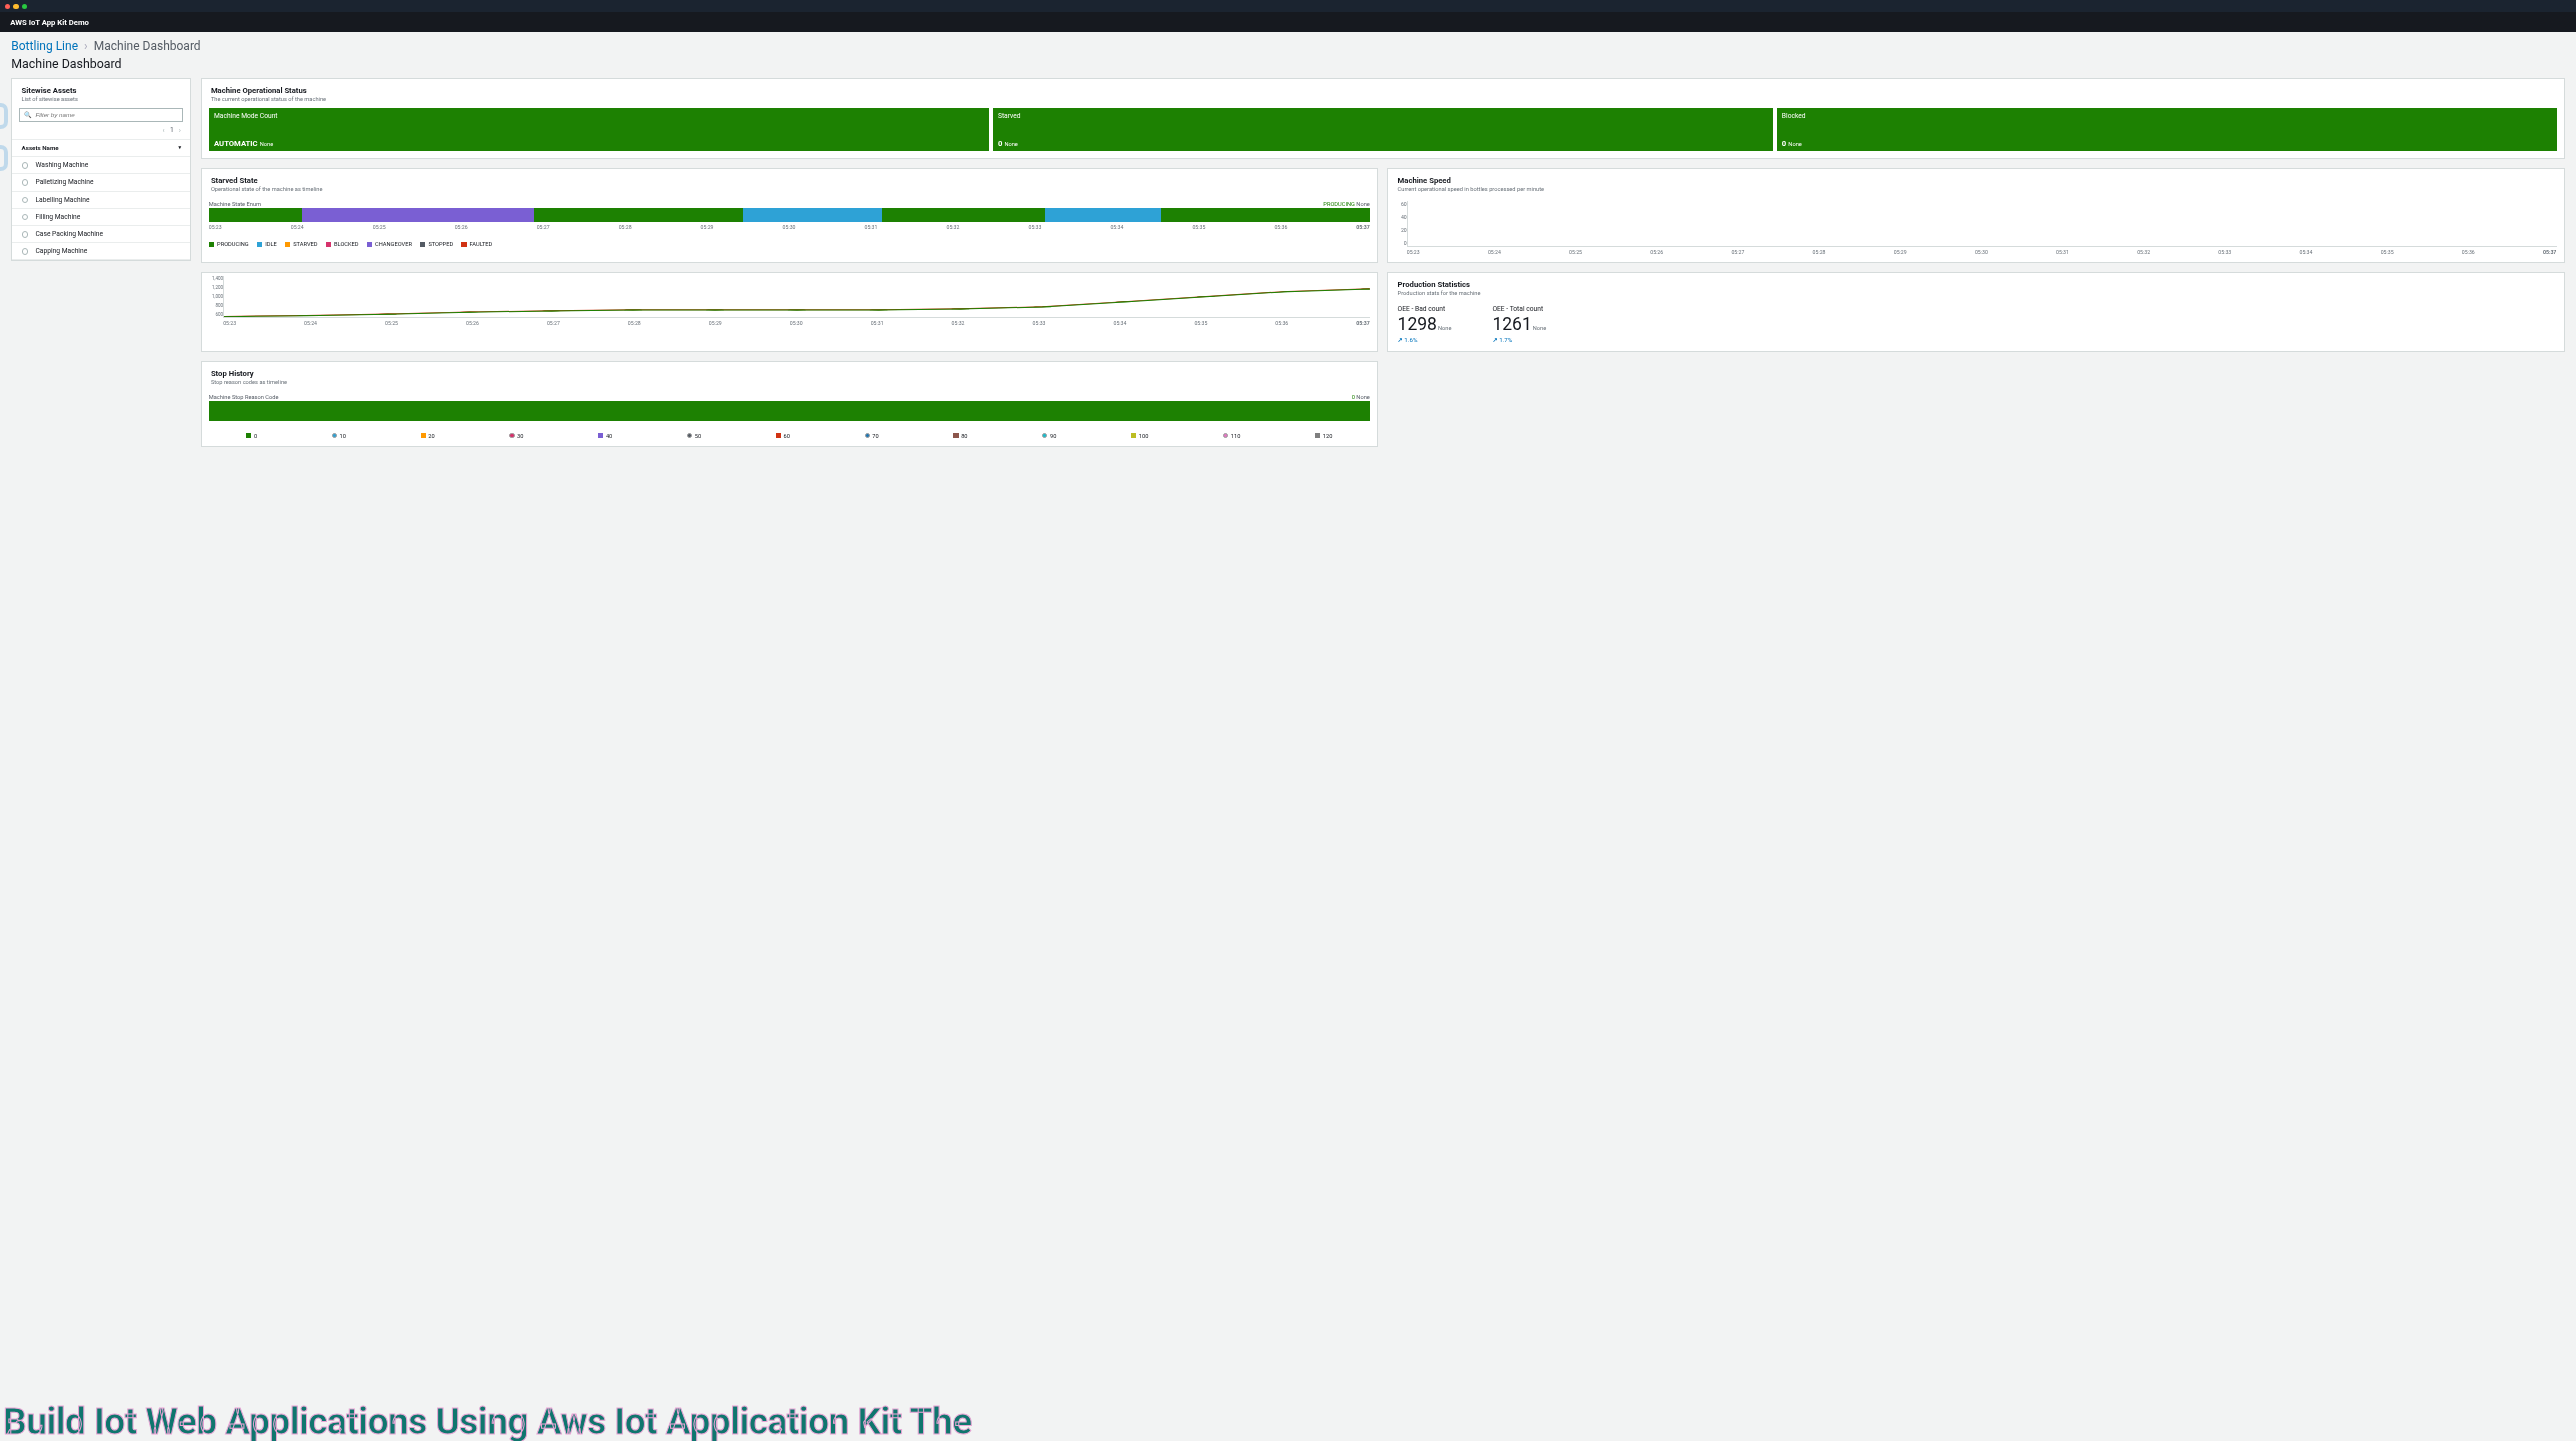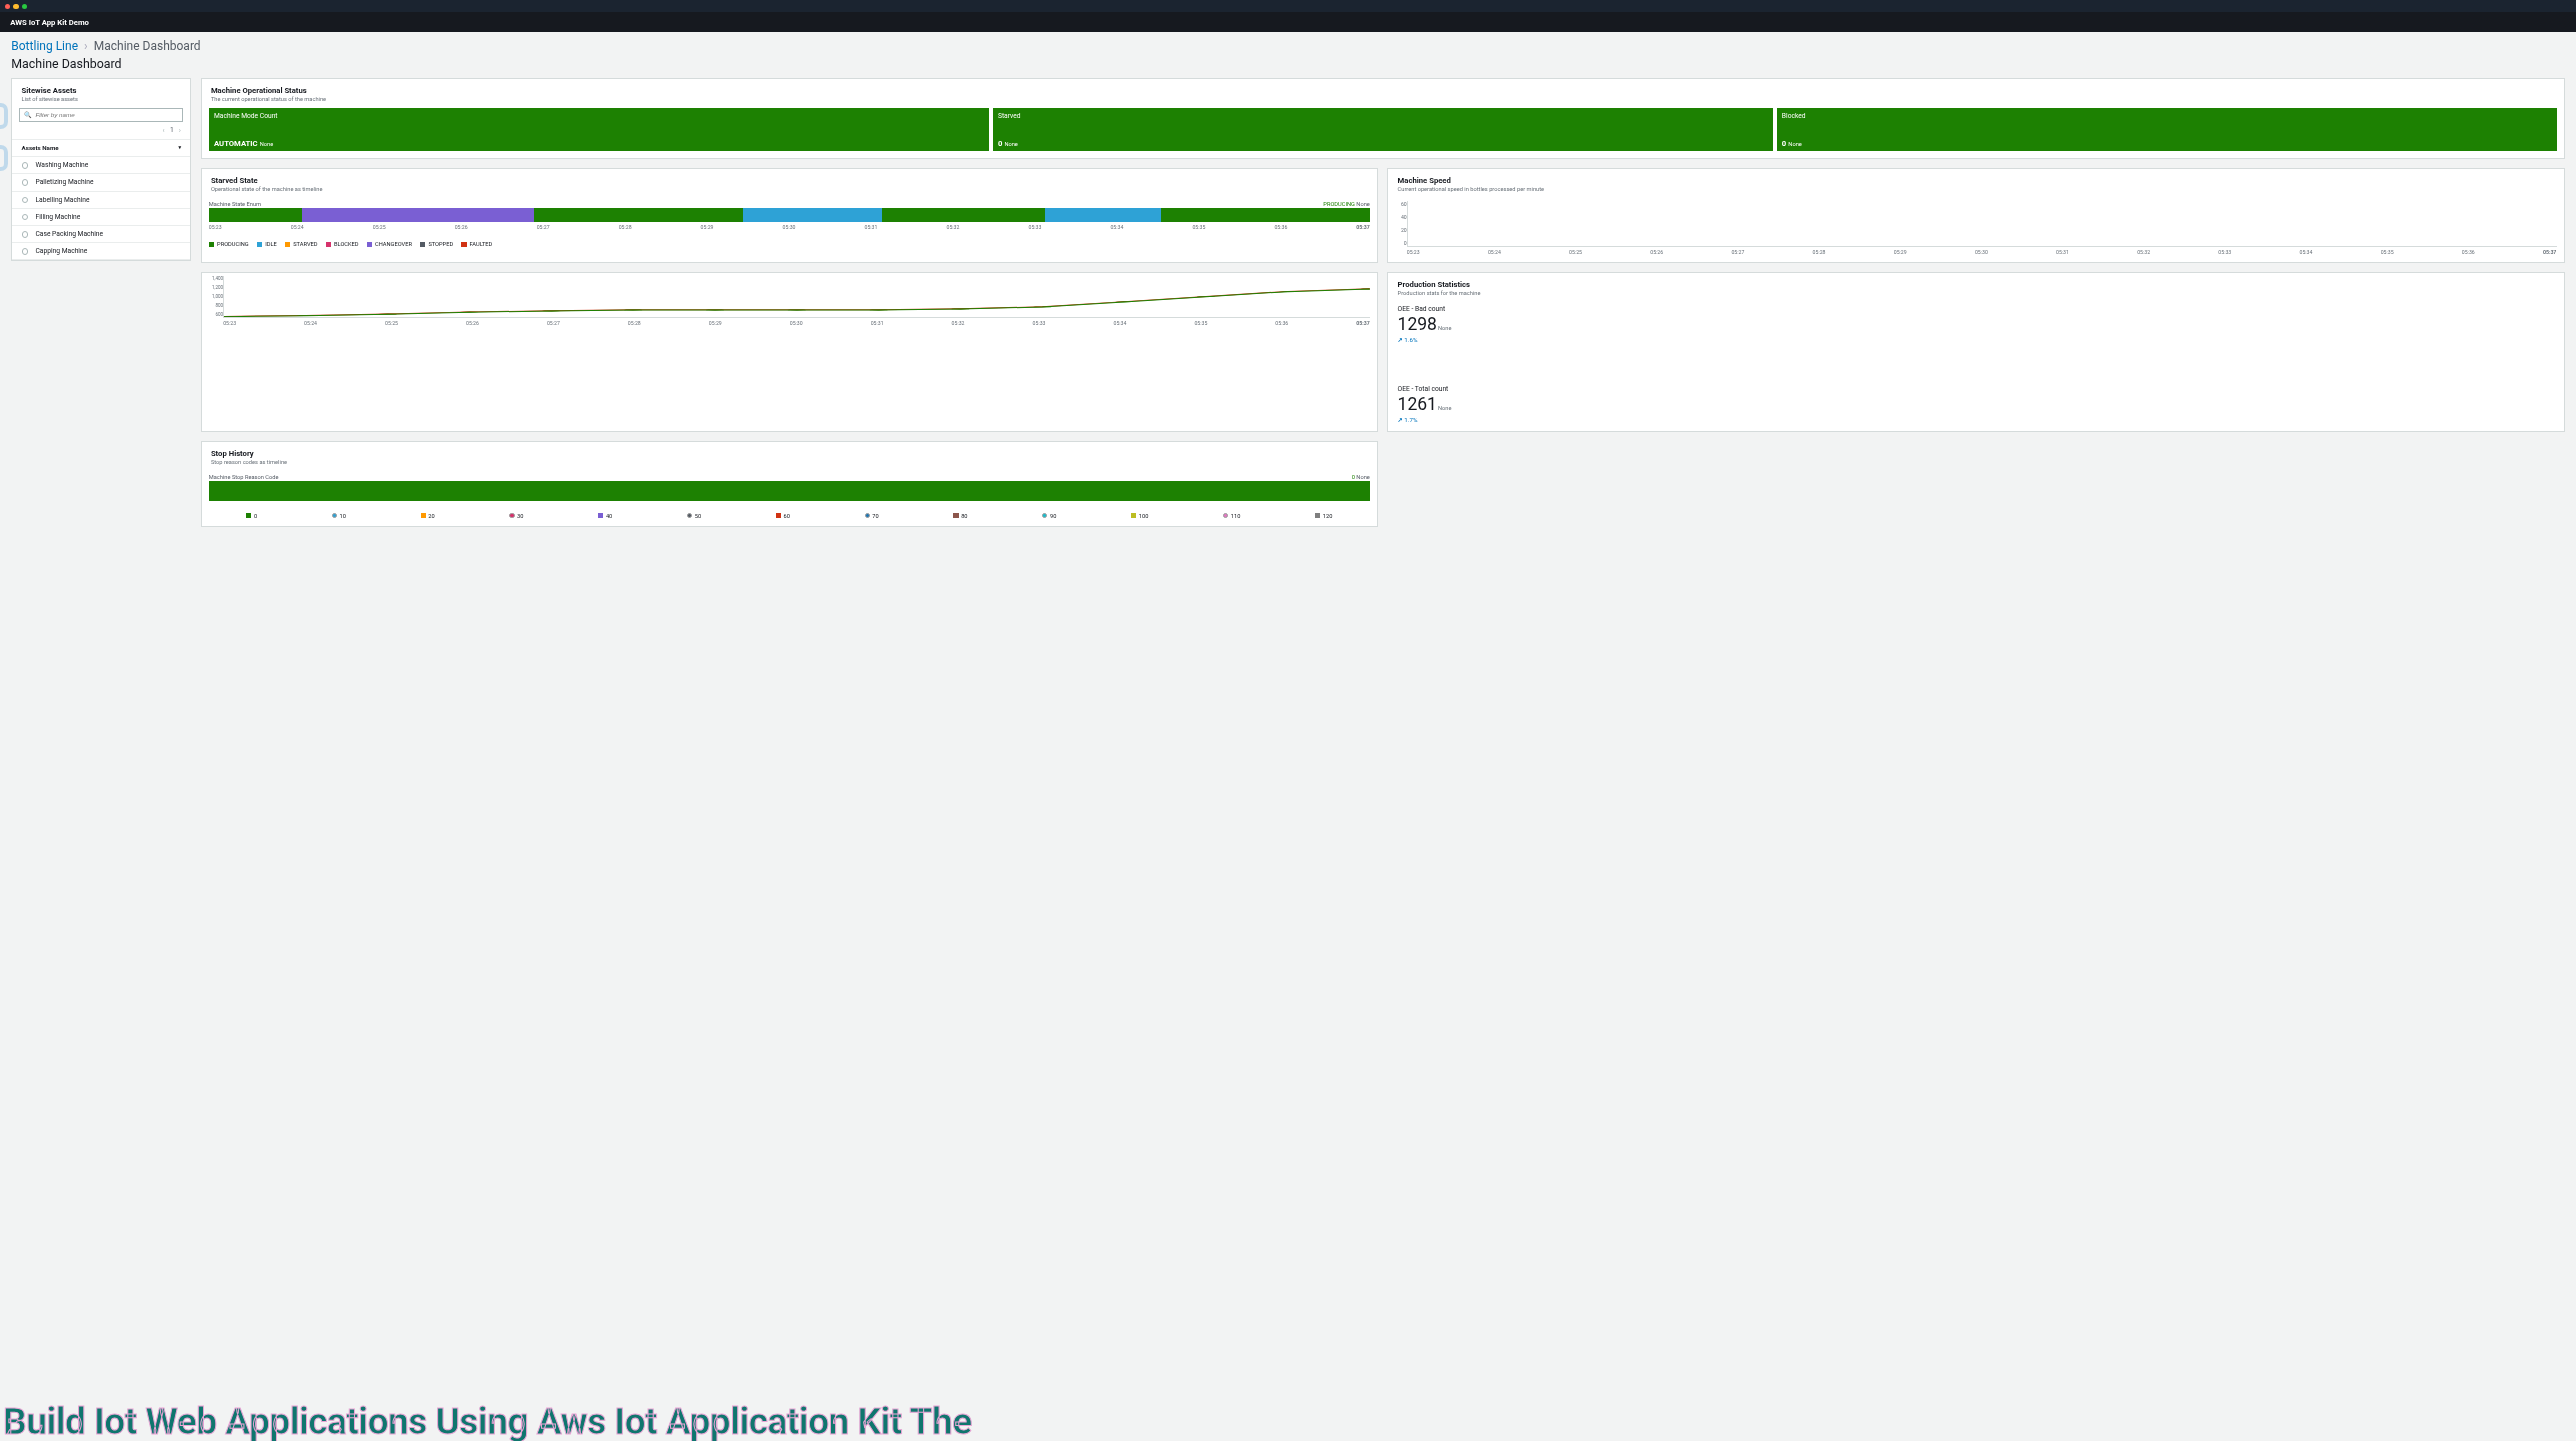--- a/index.html
+++ b/index.html
@@ -50,21 +50,21 @@
 
 .barchart { position: relative; height: 46px; display: flex; align-items: flex-end; border-left: 0.5px solid #d5dbdb; border-bottom: 0.5px solid #d5dbdb; margin-left: 11.3px; }
 .barchart .yaxis { position: absolute; left: -11.3px; top: 0; bottom: 0; width: 10.3px; display: flex; flex-direction: column; justify-content: space-between; font-size: 5.2px; color: #687078; text-align: right; }
 .barchart .col { flex: 1; display: flex; justify-content: center; }
 .barchart .bar { width: 9.3px; background: #2ea2d6; }
 
 .linechart { position: relative; height: 42px; border-left: 0.5px solid #d5dbdb; border-bottom: 0.5px solid #d5dbdb; margin-left: 14.4px; }
 .linechart .yaxis { position: absolute; left: -16.5px; top: 0; bottom: 0; width: 15.5px; display: flex; flex-direction: column; justify-content: space-between; font-size: 4.6px; color: #687078; text-align: right; }
 .linechart svg { width: 100%; height: 100%; }
 
-.stats-row { display: flex; gap: 41px; padding: 3.1px 9.3px 7.2px 9.3px; flex-direction: column; }
+.stats-row { display: flex; gap: 41px; padding: 3.1px 9.3px 7.2px 9.3px; }
 .stat .label { font-size: 6.7px; color: #16191f; margin-bottom: 1px; }
 .stat .big { font-size: 17.5px; font-weight: 400; color: #16191f; }
 .stat .unit { font-size: 5.7px; color: #687078; margin-left: 1px; }
 .stat .delta { font-size: 6.2px; color: #0073bb; margin-top: 2.1px; }
 .stat .delta .arr { font-weight: 700; }
 
 .stop-bar { height: 20.6px; background: #1d8102; width: 100%; position: relative; }
 .stop-legend { display: flex; justify-content: space-around; padding: 4.1px 7.2px 7.2px 7.2px; font-size: 5.7px; color: #16191f; }
 .stop-legend .item { display: flex; align-items: center; gap: 2.6px; }
 .stop-legend .circ { width: 5.2px; height: 5.2px; border-radius: 50%; border: 0.5px solid #999; }

